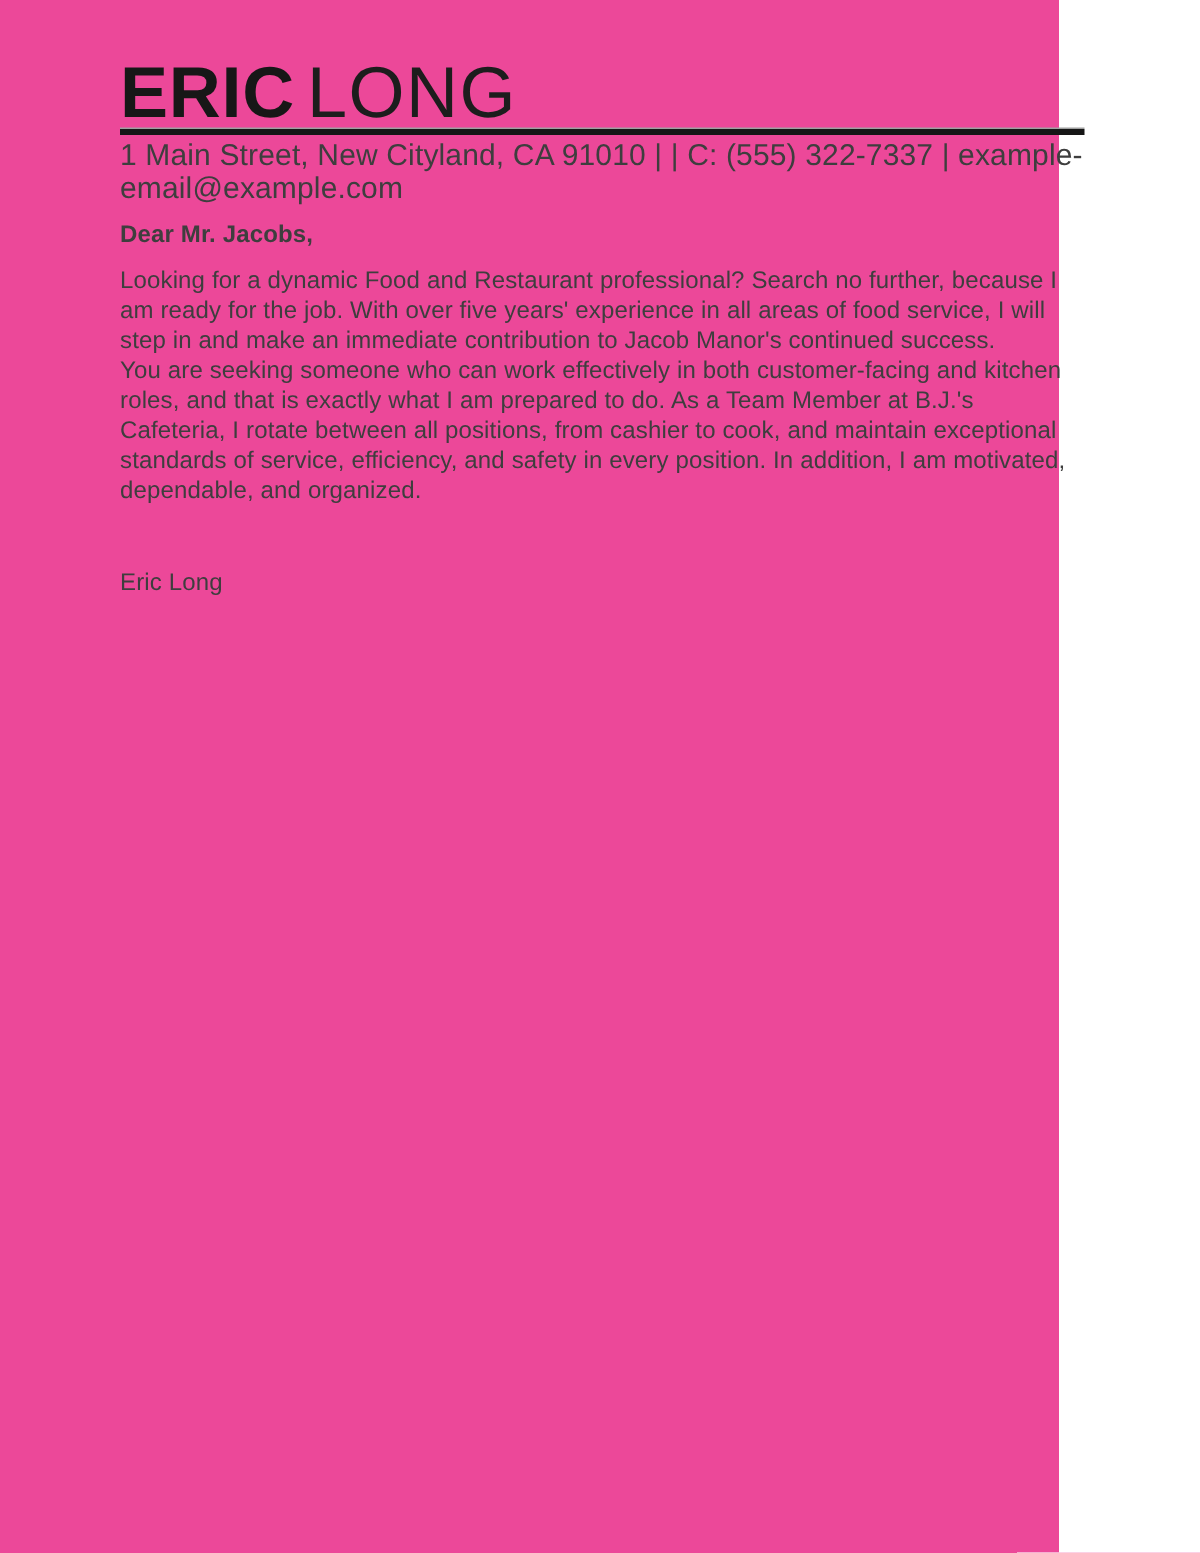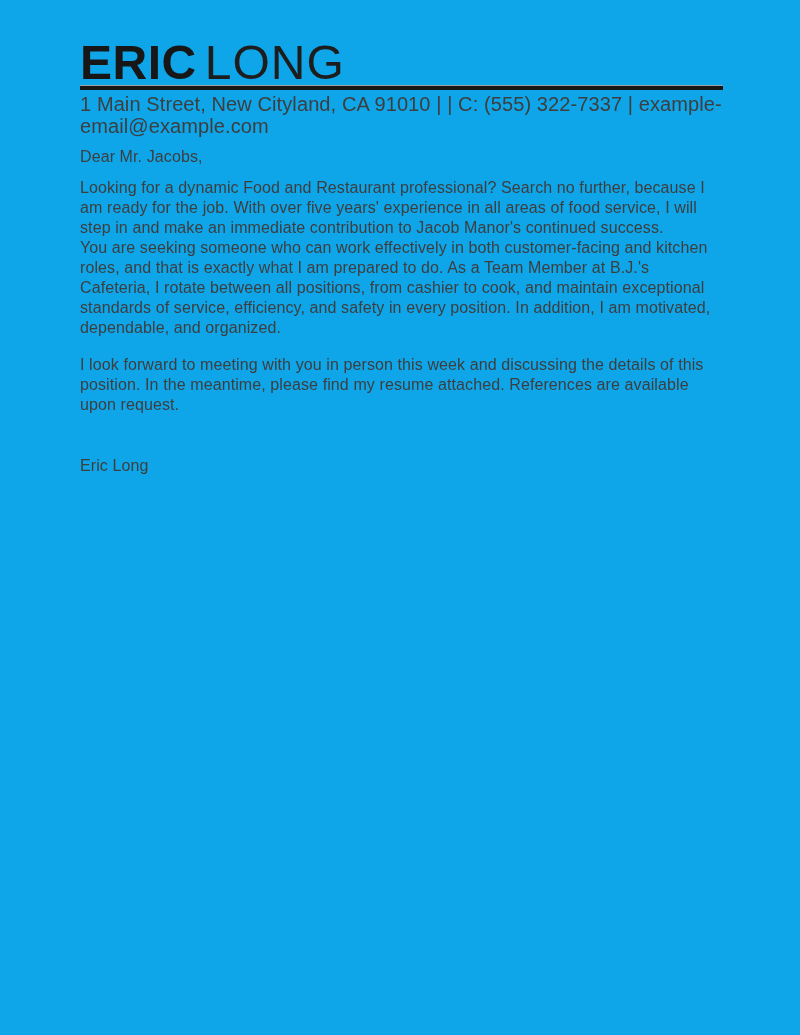--- a/index.html
+++ b/index.html
@@ -4,23 +4,23 @@
 <style>
   * { margin: 0; padding: 0; box-sizing: border-box; }
   html, body { background: #ffffff; }
   body {
     width: 800px;
     height: 1035px;
     font-family: "Liberation Sans", sans-serif;
     overflow: hidden;
   }
   .page {
-    width: 800px;
+    width: 706px;
     height: 1035px;
-    background: #0ea5e9;
+    background: #ec4899;
     padding: 40px 75px 0 80px;
   }
   
   .name {
     font-size: 48px;
     line-height: 45px;
     color: #171717;
     font-weight: 400;
     letter-spacing: 0.5px;
     white-space: nowrap;
@@ -50,21 +50,21 @@
   }
   .contact-line { display: block; }
   
   .letter-body {
     width: 632px;
     font-size: 16px;
     line-height: 20px;
     color: #3e3e3e;
     letter-spacing: 0.1px;
   }
-  .salutation { margin-top: 10px; }
+  .salutation { margin-top: 10px; font-weight: bold; }
   .para-1 { margin-top: 11px; }
   .para-2 { }
   .para-3 { margin-top: 17px; }
   .closing { margin-top: 8px; }
   .signature { margin-top: 41px; }
 </style>
 </head>
 <body>
 
 <div class="page">
@@ -80,19 +80,18 @@
     </p>
   </header>
 
   <main class="letter-body">
     <p class="salutation">Dear Mr. Jacobs,</p>
 
     <p class="para-1">Looking for a dynamic Food and Restaurant professional? Search no further, because I am ready for the job. With over five years' experience in all areas of food service, I will step in and make an immediate contribution to Jacob Manor's continued success.</p>
 
     <p class="para-2">You are seeking someone who can work effectively in both customer-facing and kitchen roles, and that is exactly what I am prepared to do. As a Team Member at B.J.'s Cafeteria, I rotate between all positions, from cashier to cook, and maintain exceptional standards of service, efficiency, and safety in every position. In addition, I am motivated, dependable, and organized.</p>
 
-    <p class="para-3">I look forward to meeting with you in person this week and discussing the details of this position. In the meantime, please find my resume attached. References are available upon request.</p>
 
 
     <p class="signature">Eric Long</p>
   </main>
 
 </div>
 
 </body></html>

